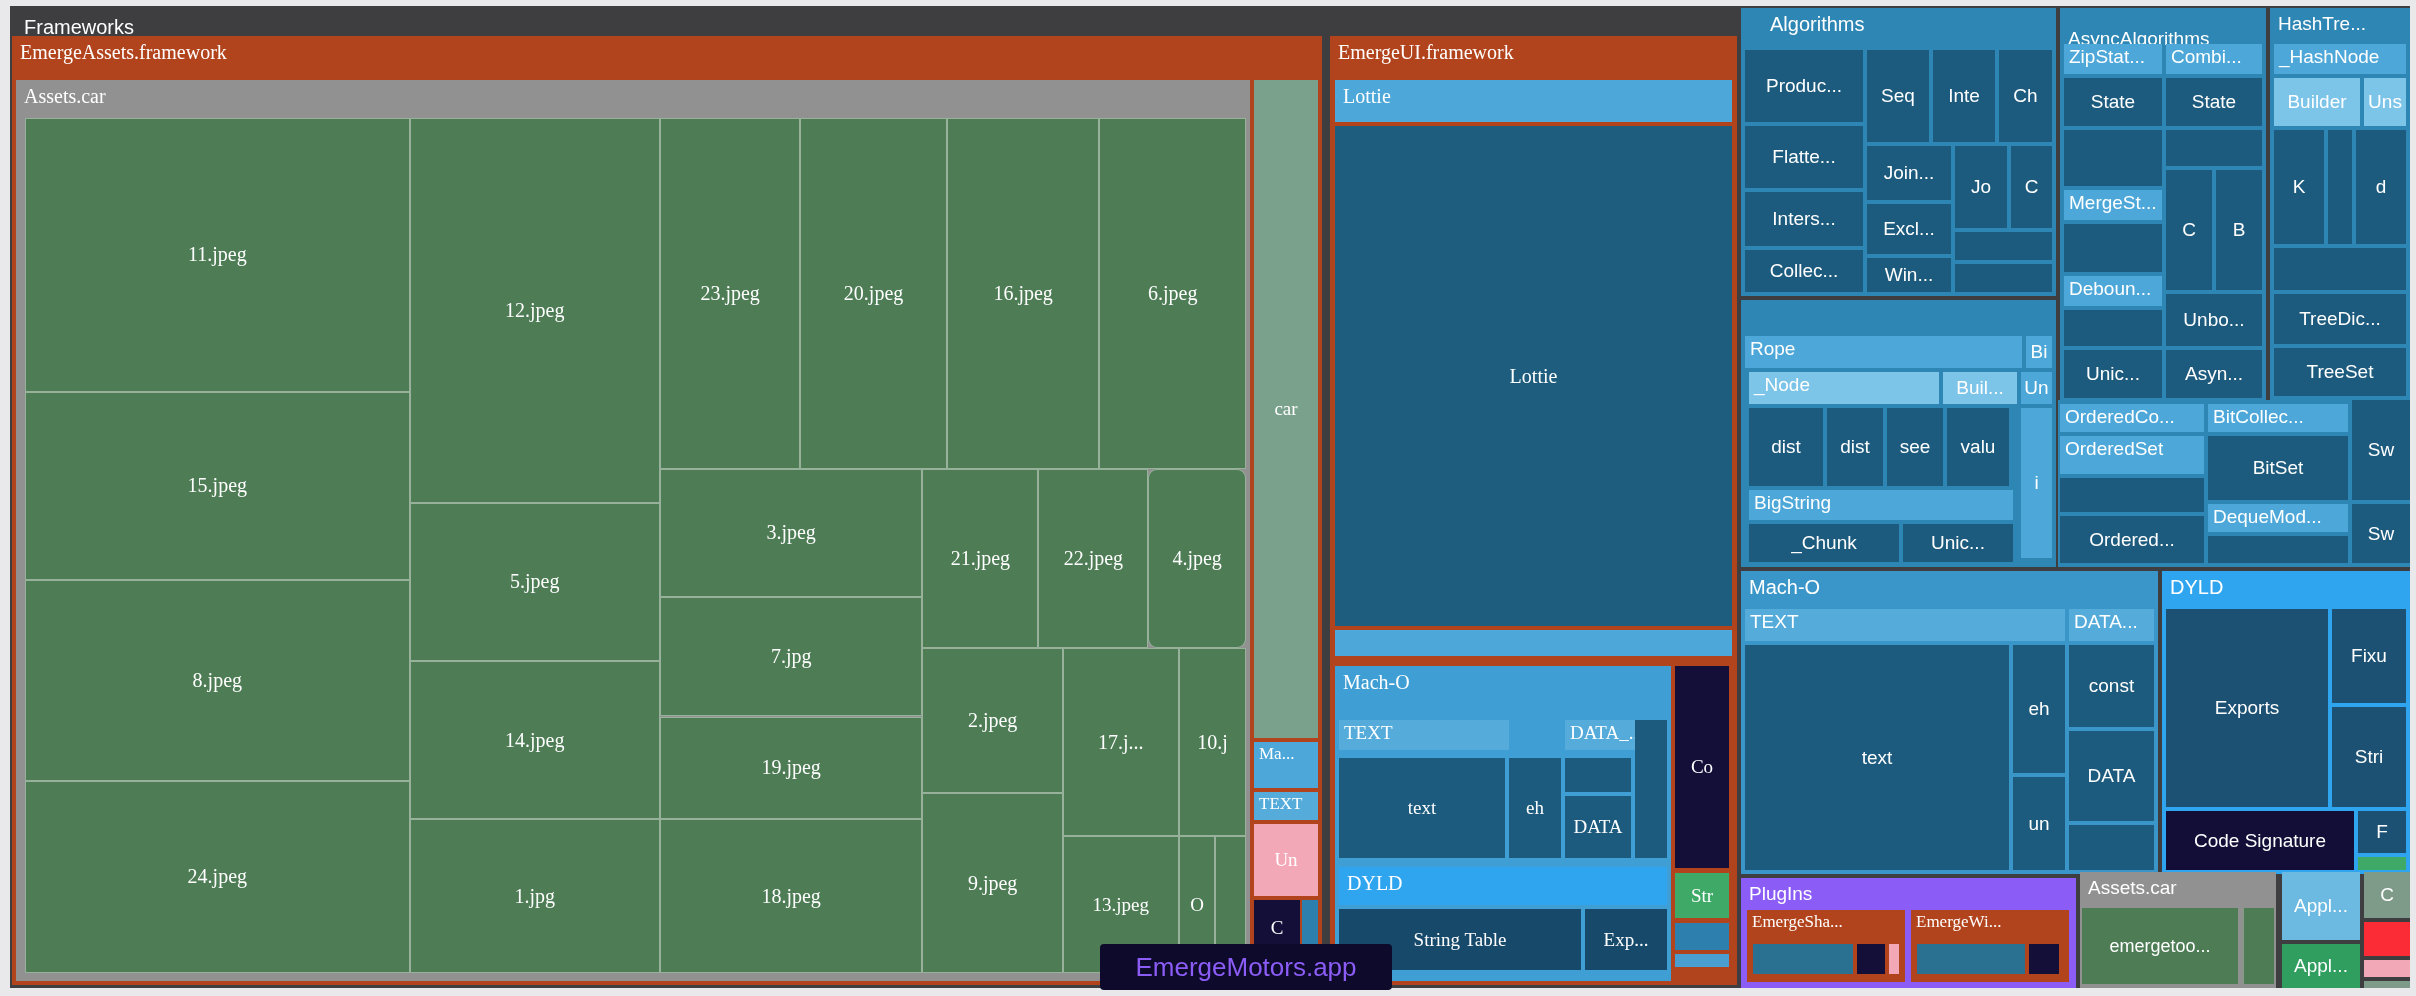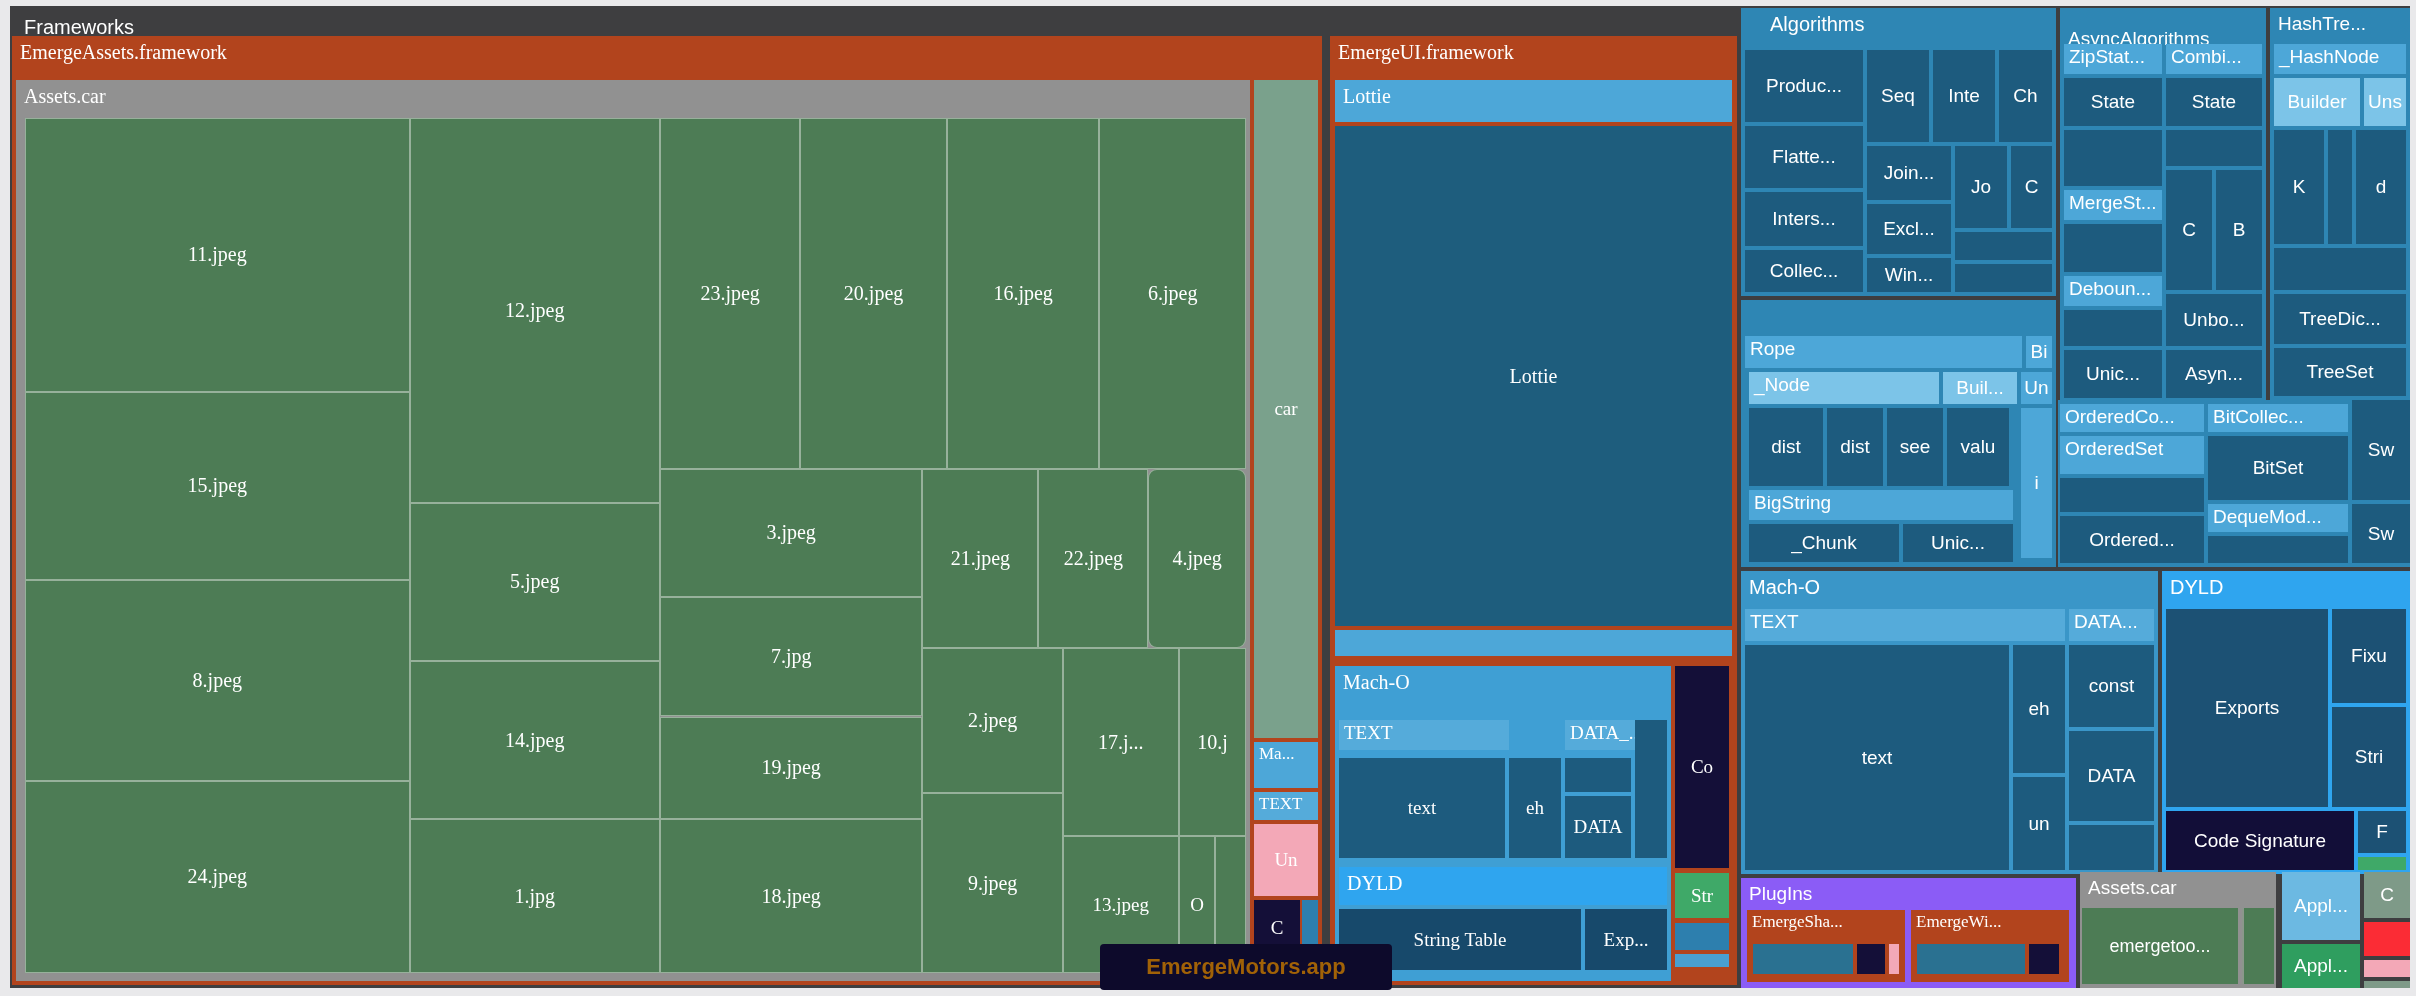--- a/index.html
+++ b/index.html
@@ -29,22 +29,22 @@
   .bg-red   { background:#fb2c35; }
   .bg-sgreen{ background:#3fa968; }
   .bg-ablue { background:#6cb9e2; }
   .bg-agreen{ background:#2f9e5f; }
   .bg-csage { background:#7e9a88; }
   .bg-plug  { background:#8b5cf6; }
   .bg-teal  { background:#2a7191; }
   .bg-sliv  { background:#2d7fae; }
   .bg-sliv2 { background:#4a9fd0; }
   #tooltip { position:absolute; left:1100px; top:944px; width:292px; height:46px;
-             background:#0d0a2b; color:#a16207; border-radius:4px; z-index:50;
-             display:flex; align-items:center; justify-content:center; font-size:22px;font-weight:bold; }
+             background:#0d0a2b; color:#8b5cf6; border-radius:4px; z-index:50;
+             display:flex; align-items:center; justify-content:center; font-size:26px; }
 </style>
 </head>
 <body>
 
 <div id="canvas">
 <div id="panel">
 
   <div class="T f20" style="left:14px;top:10px;">Frameworks</div>
 
   <div class="T bg-rust" style="left:2px;top:30px;width:1310px;height:949px;">

